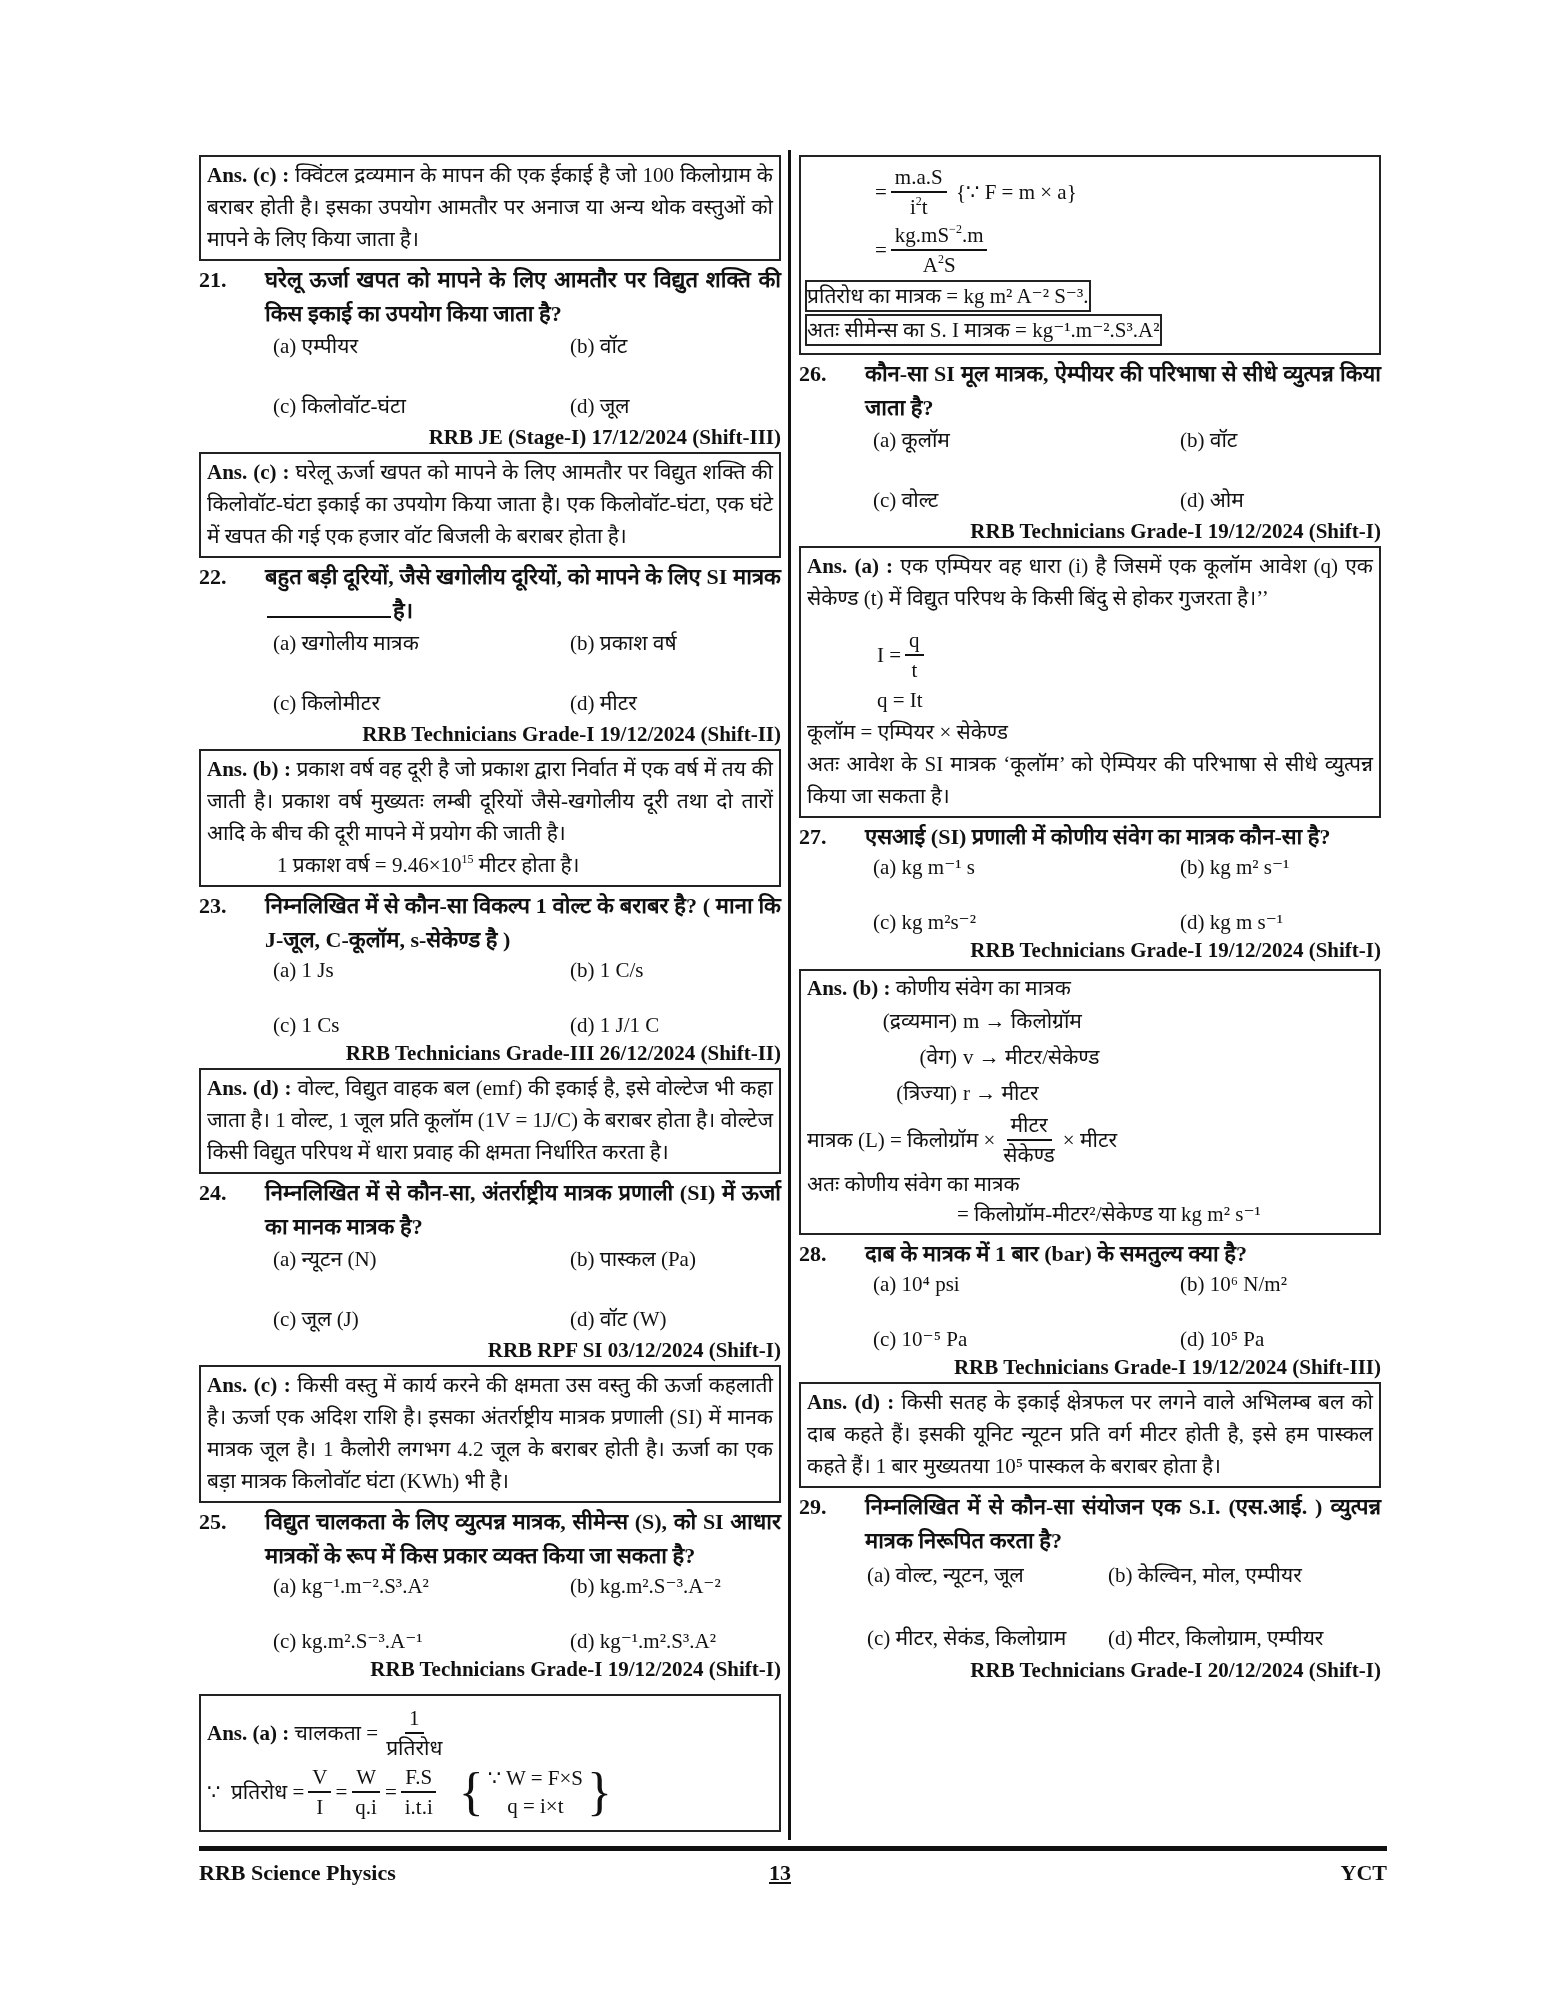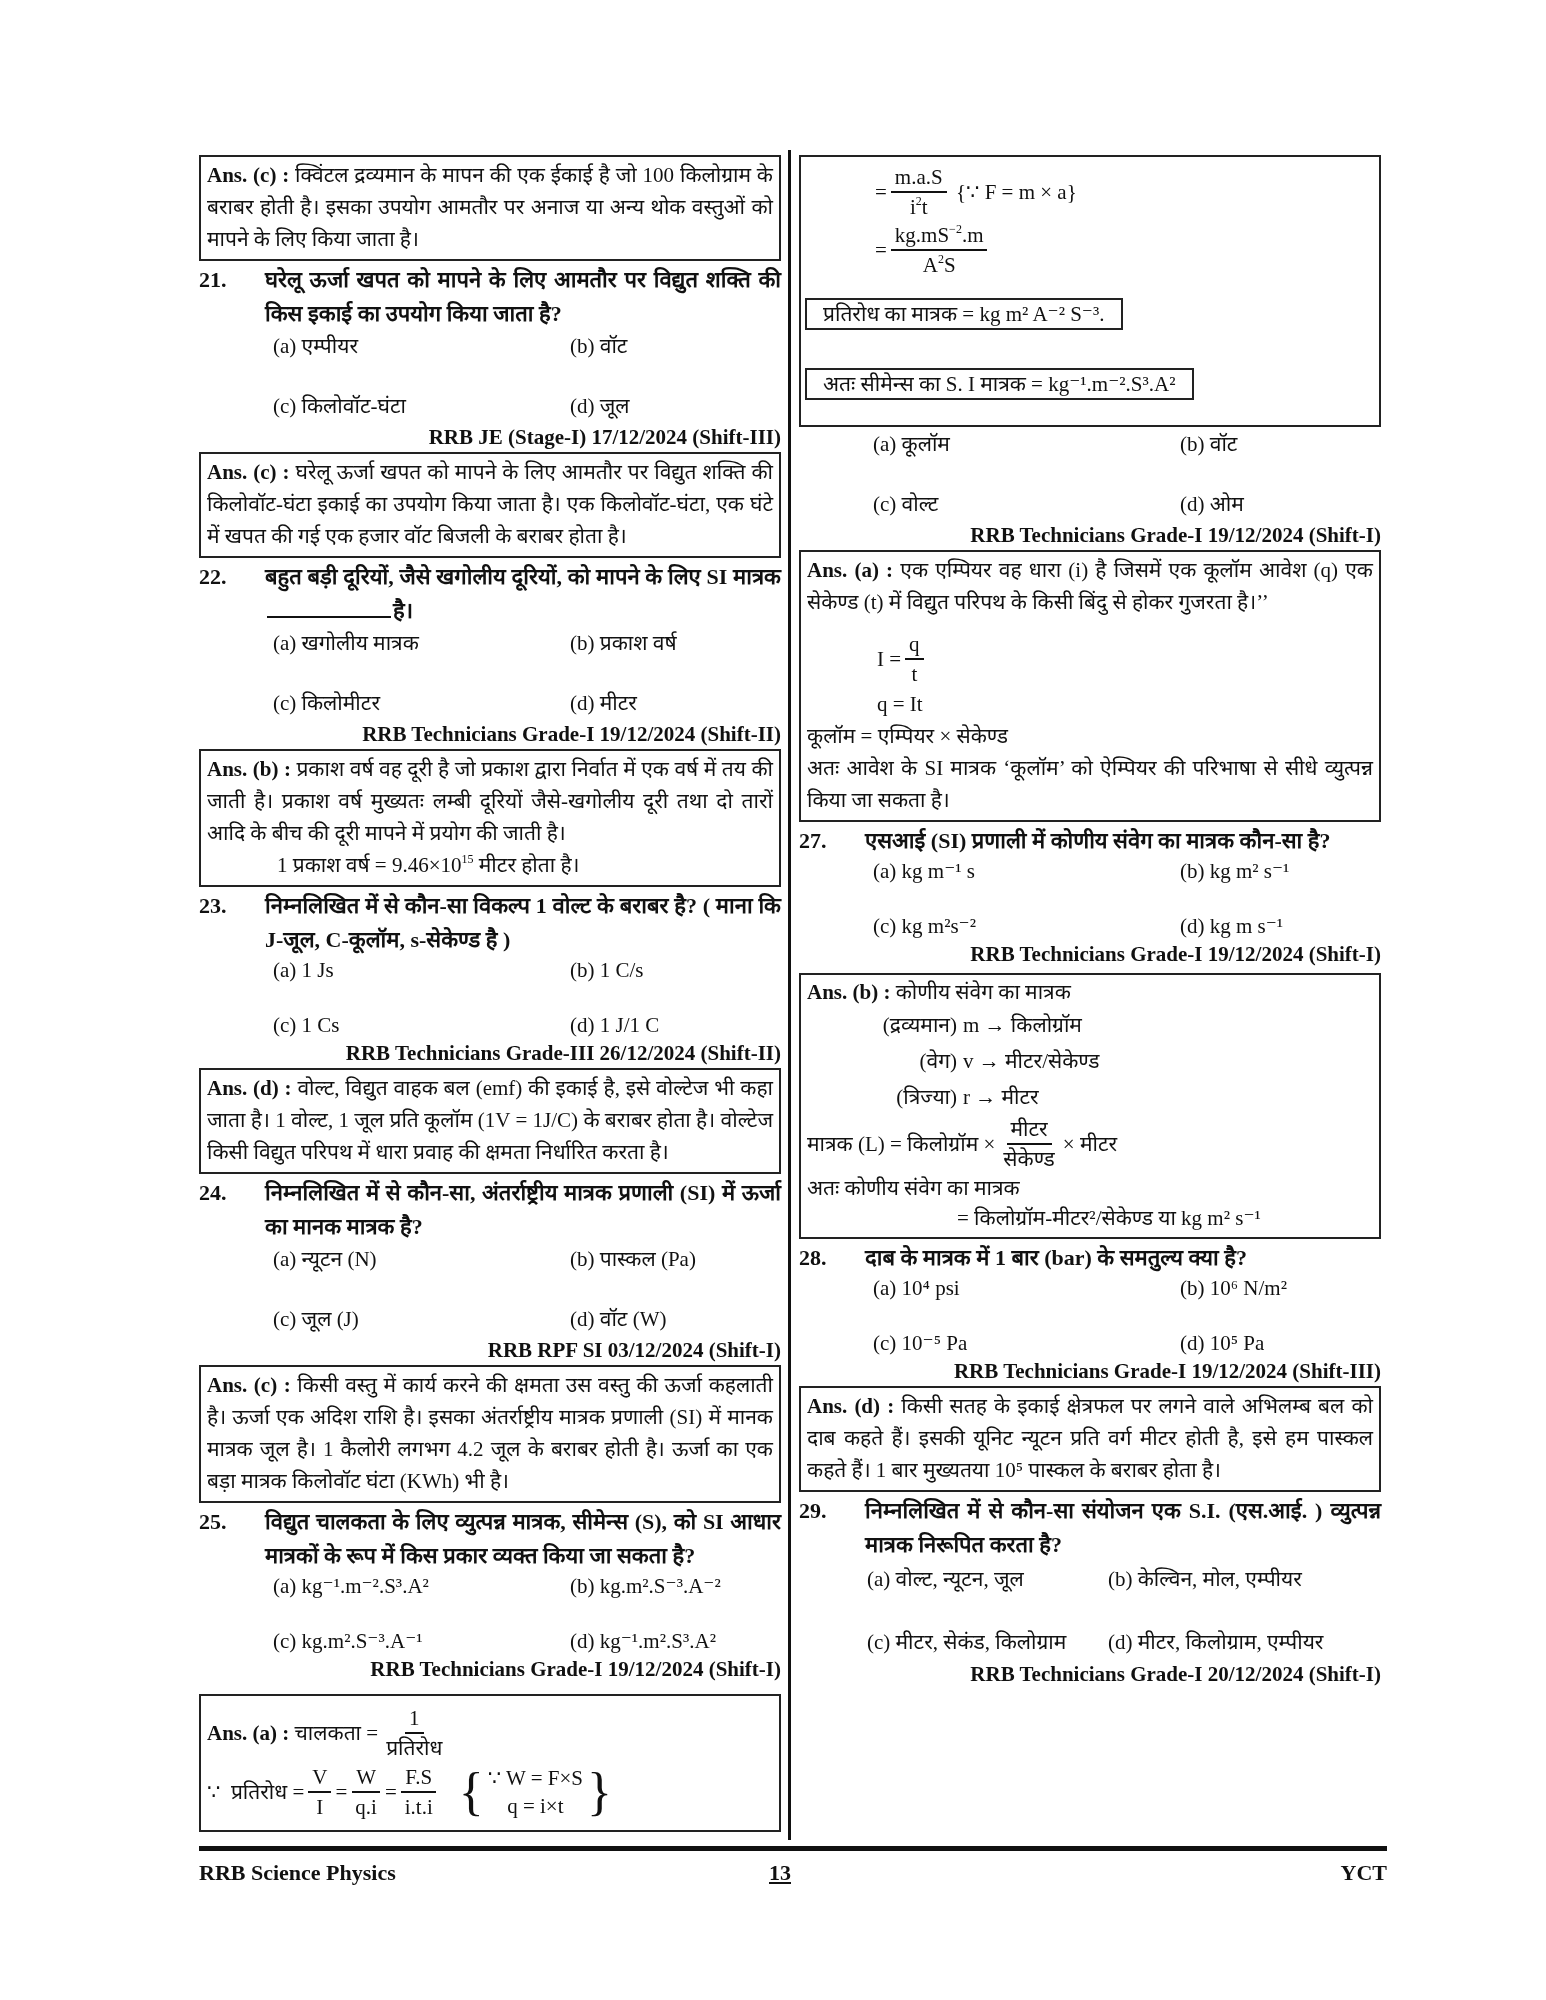--- a/index.html
+++ b/index.html
@@ -23,21 +23,21 @@
   .opts { display: grid; grid-template-columns: 268px 1fr; padding-left: 74px; font-size: 21px; line-height: 31px; gap: 29px; }
   .opts.wide { grid-template-columns: 278px 1fr; }
   .opts.tight { line-height: 26px; }
   .src { text-align: right; font-weight: bold; font-size: 21px; line-height: 30px; }
   .blank { display: inline-block; width: 124px; border-bottom: 2px solid #111; margin: 0 2px; height: 22px; vertical-align: baseline; }
   sup { font-size: 12px; vertical-align: 9px; line-height: 0; }
   .frac { display: inline-flex; flex-direction: column; align-items: center; vertical-align: middle; margin: 0 4px; }
   .frac .n { border-bottom: 2px solid #111; padding: 0 4px; line-height: 28px; }
   .frac .d { padding: 0 4px; line-height: 28px; }
   .math { font-size: 21px; line-height: 30px; }
-  .boxed { display: inline-block; border: 2px solid #222; padding: 0 16px; margin: 19px 0; line-height: 28px; }
+  .boxed { display: inline-block; border: 2px solid #222; padding: 0 0; margin: 1px 0; line-height: 28px; }
   .brace { display: inline-flex; align-items: center; margin-left: 18px; }
   .brace .b { font-size: 52px; line-height: 60px; font-weight: lighter; }
   .brace .lines { display: flex; flex-direction: column; line-height: 28px; text-align: center; padding: 0 4px; }
   .ind { padding-left: 70px; }
   .row { display: flex; align-items: center; }
 </style>
 </head>
 <body>
 
 <div class="page">
@@ -180,20 +180,24 @@
         <span>=</span>
         <span class="frac">
           <span class="n"><span>kg.mS</span><sup>−2</sup><span>.m</span></span>
           <span class="d"><span>A</span><sup>2</sup><span>S</span></span>
         </span>
       </div>
       <div><span class="boxed">प्रतिरोध का मात्रक = kg m² A⁻² S⁻³.</span></div>
       <div><span class="boxed">अतः सीमेन्स का S. I मात्रक = kg⁻¹.m⁻².S³.A²</span></div>
     </div>
 
+    <div class="q">
+      <span class="num">26.</span>
+      <span class="txt">कौन-सा SI मूल मात्रक, ऐम्पीयर की परिभाषा से सीधे व्युत्पन्न किया जाता है?</span>
+    </div>
     <div class="opts wide">
       <span>(a) कूलॉम</span>
       <span>(b) वॉट</span>
       <span>(c) वोल्ट</span>
       <span>(d) ओम</span>
     </div>
     <div class="src">RRB Technicians Grade-I 19/12/2024 (Shift-I)</div>
     <div class="ans-box">
       <b class="lbl">Ans. (a) :</b>
       <span>एक एम्पियर वह धारा (i) है जिसमें एक कूलॉम आवेश (q) एक सेकेण्ड (t) में विद्युत परिपथ के किसी बिंदु से होकर गुजरता है।’’</span>

